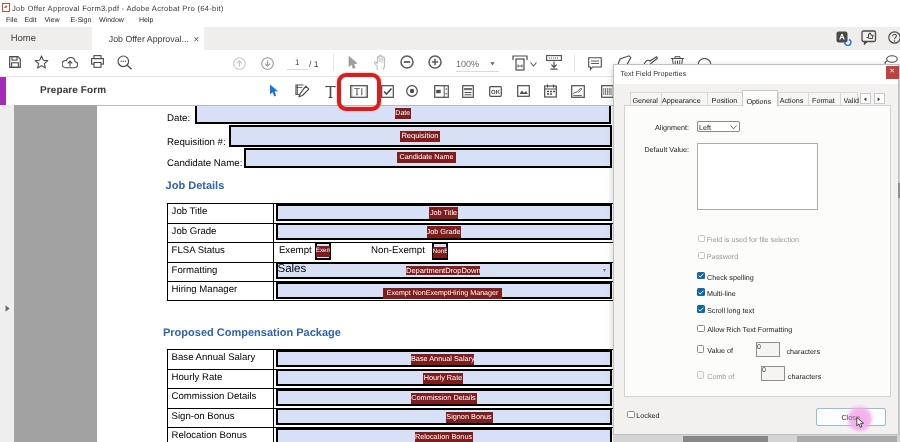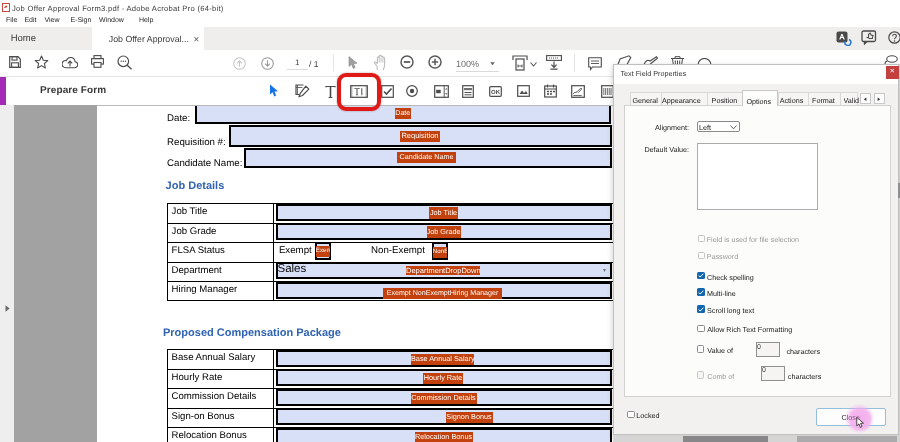--- a/index.html
+++ b/index.html
@@ -1,20 +1,20 @@
 <!DOCTYPE html>
 <html><head>
 <meta charset="utf-8">
 <style>
 * { margin:0; padding:0; box-sizing:border-box; -webkit-font-smoothing:antialiased; text-rendering:geometricPrecision; }
 body { font-family:"Liberation Sans", sans-serif; }
 #app { position:relative; width:900px; height:442px; background:#fff; overflow:hidden; font-family:"Liberation Sans", sans-serif; transform:translateZ(0); will-change:transform; }
 .abs { position:absolute; }
 .lbl { position:absolute; color:#000; font-size:9.7px; white-space:nowrap; }
-.badge { position:absolute; background:#c2410c; color:#fff; font-size:7.3px; text-align:center; white-space:nowrap; overflow:hidden; }
+.badge { position:absolute; background:#7f1d1d; color:#fff; font-size:7.3px; text-align:center; white-space:nowrap; overflow:hidden; }
 .fld { position:absolute; background:#d8e0f7; border:2px solid #000; }
 .dtx { position:absolute; font-size:7.2px; color:#1a1a1a; white-space:nowrap; }
 </style>
 </head>
 <body>
 <div id="app">
 
 <div class="abs" style="left:0;top:0;width:900px;height:14px;background:#fff;"></div>
 <svg class="abs" style="left:2px;top:3px" width="8" height="9" viewBox="0 0 8 9">
   <rect x="0.5" y="0.5" width="7" height="8" fill="#fff" stroke="#c94a42" stroke-width="1"></rect>
@@ -262,21 +262,21 @@
 
 <div class="abs" style="left:166.5px;top:203px;width:449.5px;height:98px;border:1px solid #000;border-right:none;"></div>
 <div class="abs" style="left:272.5px;top:203px;width:1px;height:98px;background:#000;"></div>
 <div class="abs" style="left:166.5px;top:222.5px;width:449.5px;height:1px;background:#000;"></div>
 <div class="abs" style="left:166.5px;top:242px;width:449.5px;height:1px;background:#000;"></div>
 <div class="abs" style="left:166.5px;top:261.5px;width:449.5px;height:1px;background:#000;"></div>
 <div class="abs" style="left:166.5px;top:281px;width:449.5px;height:1px;background:#000;"></div>
 <div class="lbl" style="left:171.6px;top:206px;font-size:9.6px;">Job Title</div>
 <div class="lbl" style="left:171.6px;top:226px;font-size:9.6px;">Job Grade</div>
 <div class="lbl" style="left:171.6px;top:245px;font-size:9.6px;">FLSA Status</div>
-<div class="lbl" style="left:171.6px;top:264.5px;font-size:9.6px;">Department</div>
+<div class="lbl" style="left:171.6px;top:264.5px;font-size:9.6px;">Formatting</div>
 <div class="lbl" style="left:171.6px;top:284px;font-size:9.6px;">Hiring Manager</div>
 
 <div class="fld" style="left:275.5px;top:203.6px;width:336px;height:17.4px;"></div>
 <div class="badge" style="left:429px;top:206.5px;width:29px;height:12px;line-height:11.5px;">Job Title</div>
 
 <div class="fld" style="left:275.5px;top:223.1px;width:336px;height:17.4px;"></div>
 <div class="badge" style="left:426.5px;top:226px;width:34px;height:12px;line-height:11.5px;">Job Grade</div>
 
 <div class="lbl" style="left:278.9px;top:244.7px;">Exempt</div>
 <div class="fld" style="left:314.5px;top:242px;width:16.5px;height:17.5px;"></div>

